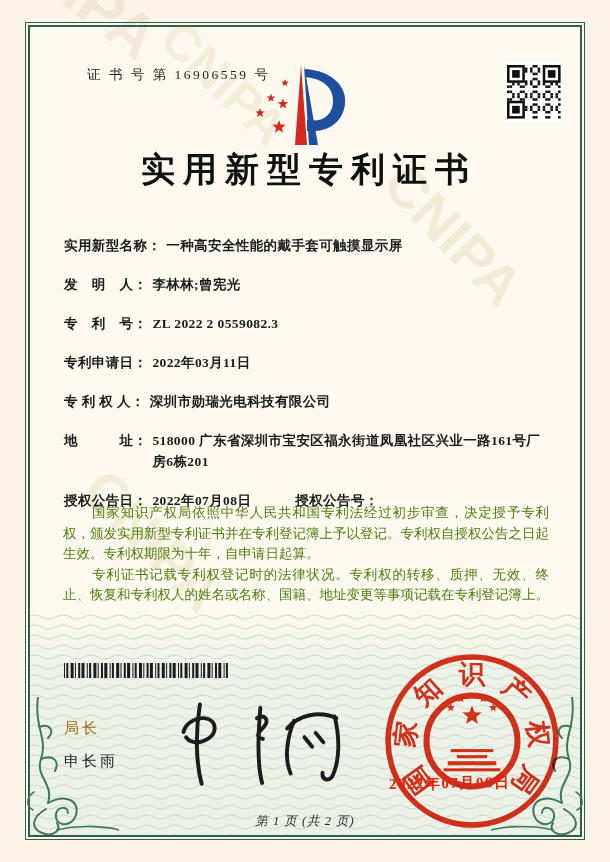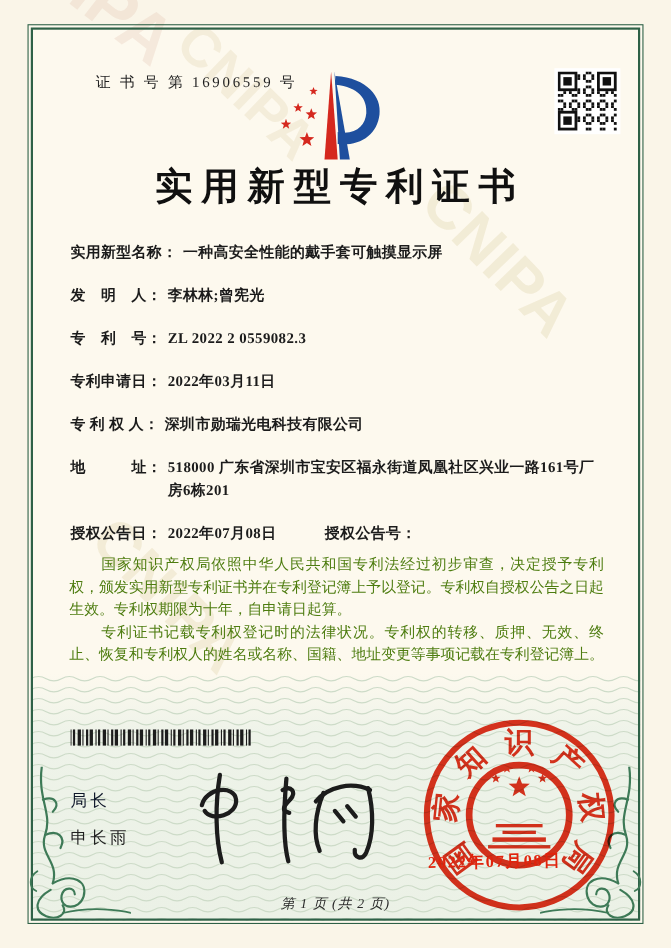--- a/index.html
+++ b/index.html
@@ -29,36 +29,36 @@
   .frame-outer{position:absolute;left:25px;right:25px;top:22px;bottom:22px;
                border:1px solid var(--border-green);z-index:2;pointer-events:none;}
   .frame-inner{position:absolute;inset:2px;border:2.5px solid var(--border-green);}
   
   .cert-no{position:absolute;left:63px;top:66px;z-index:3;font-size:13.5px;letter-spacing:2.5px;color:#1f1f1f;margin-left:24px;}
   .logo{position:absolute;left:233px;top:54px;width:132px;height:94px;z-index:3;}
   .qr{position:absolute;left:504px;top:62px;width:60px;height:60px;background:#fff;padding:3px;box-sizing:border-box;z-index:3;}
   .title{position:absolute;left:0;right:0;top:147px;z-index:3;text-align:center;
          font-size:34px;font-weight:700;letter-spacing:8px;text-indent:8px;color:#101010;}
   
-  .fields{position:absolute;left:64px;top:219px;width:488px;z-index:3;}
+  .fields{position:absolute;left:64px;top:235px;width:488px;z-index:3;}
   .frow{display:flex;margin-bottom:18px;font-size:13.5px;font-weight:600;color:#1b1b1b;
         letter-spacing:.4px;line-height:21px;}
   .flabel{flex:none;white-space:pre;}
   .fvalue{margin-left:5px;flex:1;}
   .grant .fvalue{flex:none;}
   .grant .flabel2{margin-left:44px;}
   
   .paras{position:absolute;left:63px;top:503px;width:486px;z-index:3;}
   .paras p{margin:0;font-size:13.5px;line-height:20.5px;text-align:justify;
            text-indent:2.15em;color:#4d7c0f;}
   
   .barcode{position:absolute;left:64px;top:663px;width:168px;height:15px;z-index:3;}
   
   .signer-title{position:absolute;left:64px;top:719px;z-index:3;font-family:Liberation Sans, sans-serif;
-                font-size:15px;letter-spacing:3px;color:#0f172a;}
+                font-size:15px;letter-spacing:3px;color:#a16207;}
   .signer-name{position:absolute;left:64px;top:752px;z-index:3;font-family:Liberation Mono, monospace;
                font-size:15px;letter-spacing:3px;color:#202020;}
   .signature{position:absolute;left:162px;top:694px;width:195px;height:95px;z-index:4;}
   
   .seal{position:absolute;left:383px;top:652px;width:178px;height:178px;z-index:4;
         mix-blend-mode:multiply;opacity:.93;}
   .seal-char{font-family:var(--serif);font-weight:700;font-size:26px;}
   .seal-date{position:absolute;left:389px;top:774px;z-index:5;font-weight:700;font-size:15px;
              letter-spacing:1.5px;color:var(--seal-red);transform:rotate(-1deg);}
   

